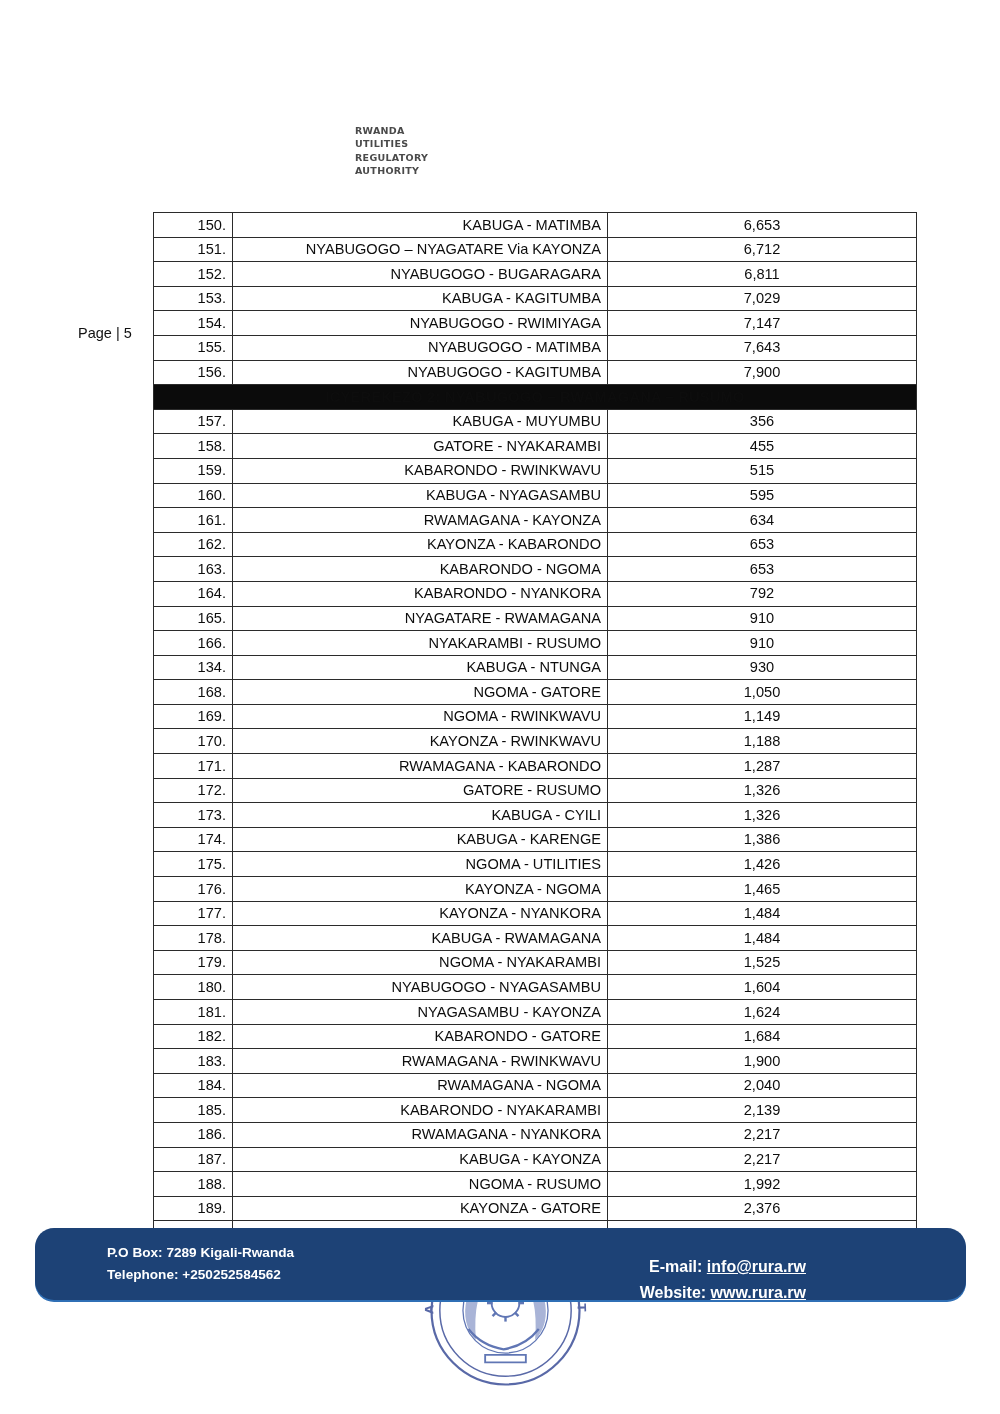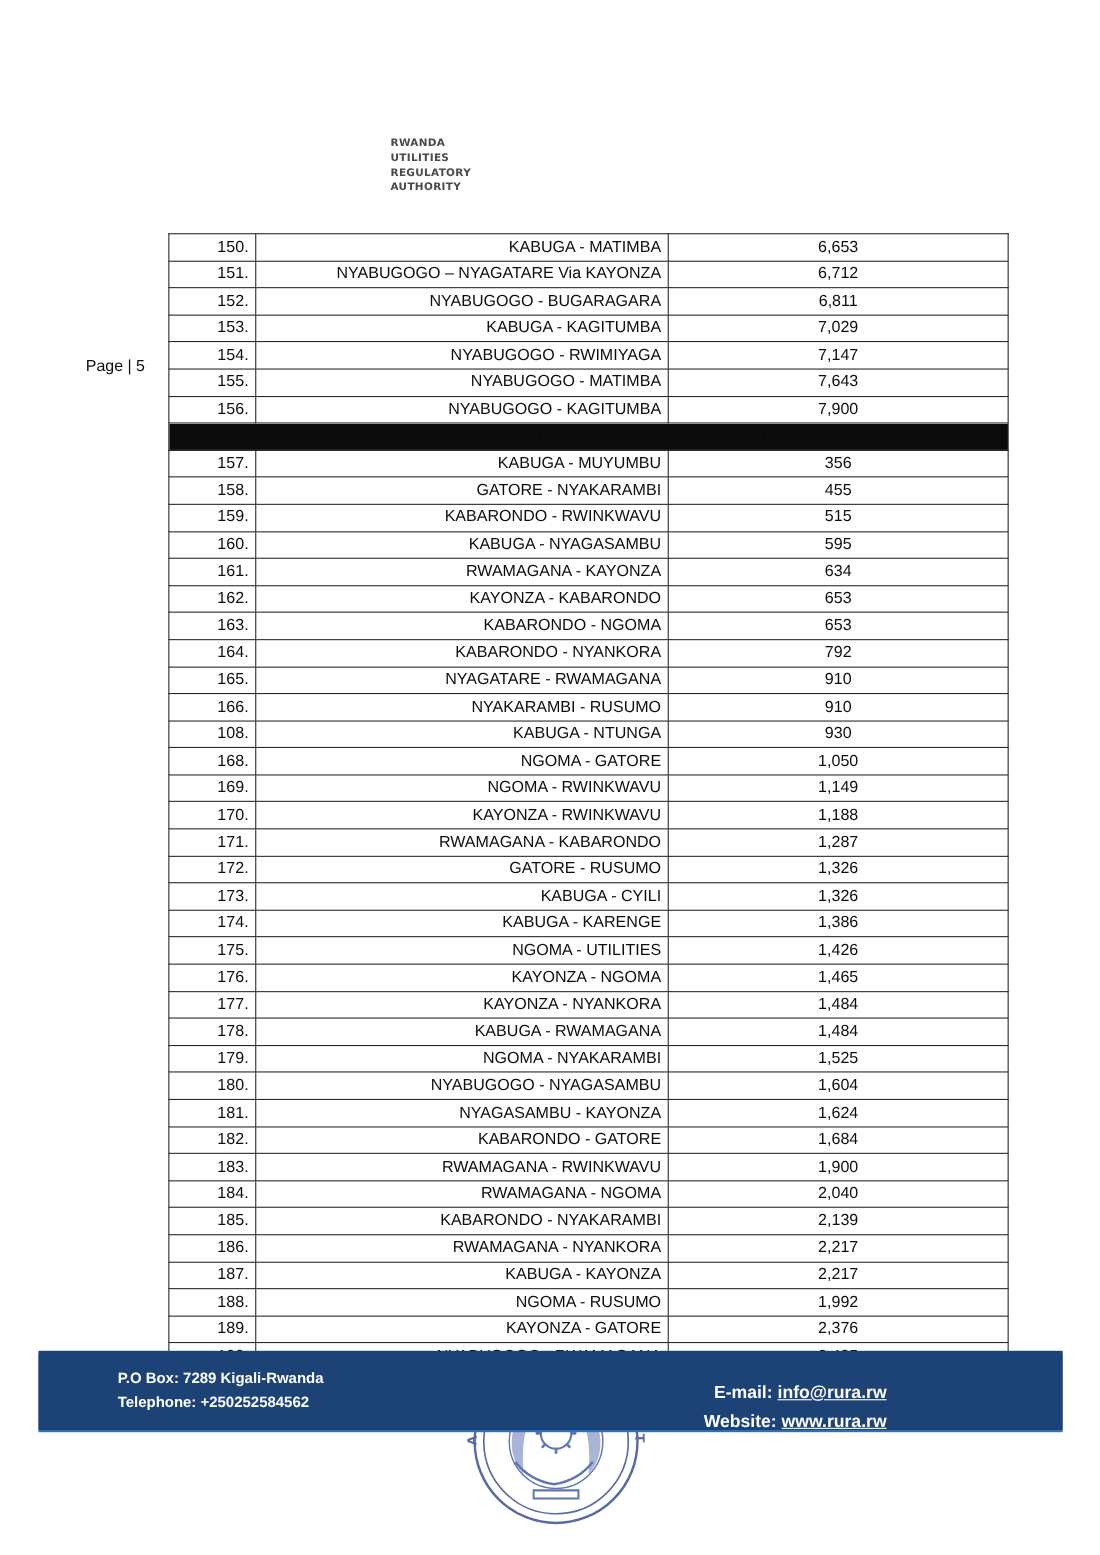--- a/index.html
+++ b/index.html
@@ -119,20 +119,21 @@
     pointer-events: none;
   }
 
   
   #footer-bar {
     position: absolute;
     left: 35px; top: 1228px;
     width: 931px; height: 72px;
     background: #1d4276;
     box-shadow: 0 2px 0 0 #2f6fb5;
+    border-radius: 19px;
   }
   #footer-left {
     position: absolute;
     left: 72px; top: 14px;
     color: #ffffff;
     font-family: "Liberation Sans", sans-serif;
     font-size: 13.6px;
     font-weight: bold;
     line-height: 1.65;
     white-space: nowrap;
@@ -262,21 +263,21 @@
         <td class="cell-num">165.</td>
         <td class="cell-route">NYAGATARE - RWAMAGANA</td>
         <td class="cell-fare">910</td>
       </tr>
       <tr>
         <td class="cell-num">166.</td>
         <td class="cell-route">NYAKARAMBI - RUSUMO</td>
         <td class="cell-fare">910</td>
       </tr>
       <tr>
-        <td class="cell-num">108.</td>
+        <td class="cell-num">134.</td>
         <td class="cell-route">KABUGA - NTUNGA</td>
         <td class="cell-fare">930</td>
       </tr>
       <tr>
         <td class="cell-num">168.</td>
         <td class="cell-route">NGOMA - GATORE</td>
         <td class="cell-fare">1,050</td>
       </tr>
       <tr>
         <td class="cell-num">169.</td>

